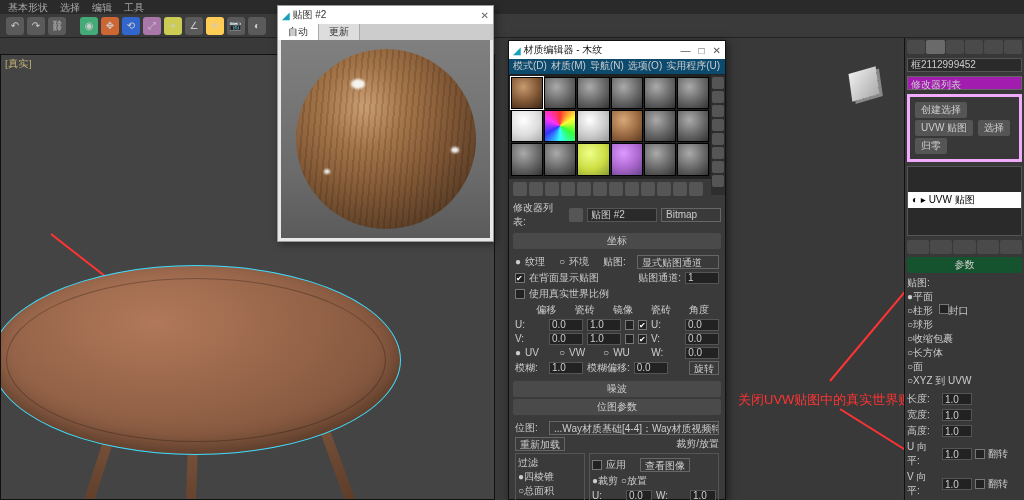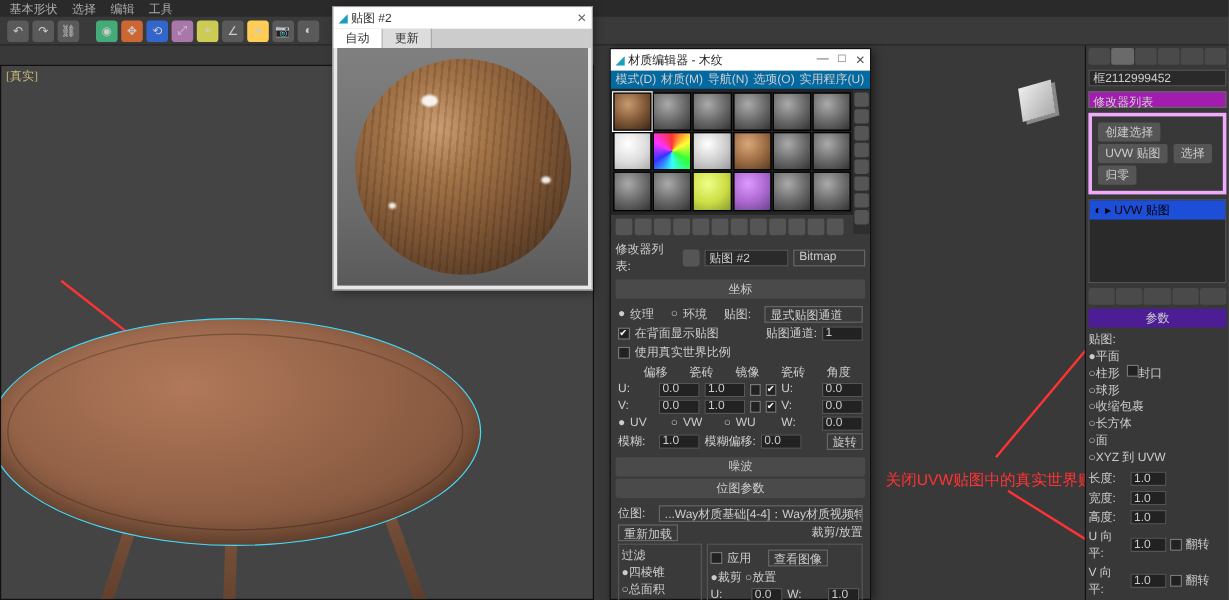--- a/index.html
+++ b/index.html
@@ -32,21 +32,21 @@
 .wood-sphere { width: 180px; height: 180px; border-radius: 50%; background: radial-gradient(circle at 38% 32%, #c89a6f 2%, #a47548 25%, #7d5534 55%, #4a3320 90%); position: relative; overflow: hidden; }
 .wood-sphere:before { content:''; position:absolute; inset:0; background: repeating-linear-gradient(95deg, rgba(60,40,20,.15) 0 2px, transparent 2px 6px); border-radius:50%; mix-blend-mode: multiply; }
 .wood-sphere .hl { position:absolute; border-radius:50%; background: rgba(255,255,255,.9); filter: blur(1px); }
 .wood-sphere .hl.h1 { width: 14px; height: 10px; left: 55px; top: 30px; }
 .wood-sphere .hl.h2 { width: 8px; height: 6px; left: 155px; top: 98px; }
 .wood-sphere .hl.h3 { width: 6px; height: 5px; left: 28px; top: 120px; }
 
 .mat-editor { position: absolute; top: 40px; left: 508px; width: 218px; height: 460px; background: #3a3a3a; border: 1px solid #111; box-shadow: 2px 2px 8px rgba(0,0,0,.5); }
 .mat-titlebar { height: 18px; background: #fff; color: #222; display: flex; align-items: center; padding: 0 4px; }
 .mat-titlebar .wbtns { margin-left: auto; display: flex; gap: 8px; color: #555; }
-.mat-menubar { height: 16px; background: #0369a1; display: flex; gap: 4px; padding: 0 4px; color: #ccc; border-bottom: 1px solid #222; }
+.mat-menubar { height: 16px; background: #0c4a6e; display: flex; gap: 4px; padding: 0 4px; color: #ccc; border-bottom: 1px solid #222; }
 .mat-slots { display: grid; grid-template-columns: repeat(6, 1fr); gap: 1px; padding: 2px; background: #222; margin-right: 14px; }
 .mat-slot { aspect-ratio: 1; background: radial-gradient(circle at 38% 30%, #ddd, #888 55%, #444); border: 1px solid #000; position: relative; }
 .mat-slot.sel { outline: 1px solid #fff; }
 .mat-sidebar { position: absolute; right: 0; top: 34px; width: 14px; height: 120px; background: #2e2e2e; display: flex; flex-direction: column; gap: 2px; padding: 2px 1px; }
 .mat-sidebar div { height: 12px; background: #555; border-radius: 2px; }
 .mat-tools { display: flex; gap: 2px; padding: 3px 4px; border-top: 1px solid #222; flex-wrap: wrap; }
 .mat-tools .t { width: 14px; height: 14px; background: #555; border-radius: 2px; }
 .mat-namebar { display: flex; gap: 4px; padding: 2px 4px; align-items: center; }
 .mat-namebar .pick { width: 14px; height: 14px; background: #555; border-radius: 2px; }
 .mat-namebar input { flex: 1; background: #2a2a2a; border: 1px solid #555; color: #ccc; padding: 1px 3px; height: 14px; }
@@ -61,22 +61,22 @@
 
 .right-panel { position: absolute; top: 38px; right: 0; width: 120px; bottom: 0; background: #383838; border-left: 1px solid #111; padding: 2px; }
 .right-tabs { display: flex; gap: 1px; margin-bottom: 2px; }
 .right-tabs div { flex: 1; height: 14px; background: #4a4a4a; border-radius: 2px; }
 .right-field { background: #2a2a2a; border: 1px solid #555; color: #ccc; padding: 1px 3px; width: 100%; margin: 2px 0; height: 14px; }
 .right-drop { background: #a21caf; border: 1px solid #666; padding: 1px 3px; width: 100%; height: 14px; margin: 2px 0; }
 .right-box { border: 3px solid #f0abfc; margin: 4px 0; padding: 4px; }
 .right-smallbtn { display: inline-block; padding: 1px 6px; background: #555; border-radius: 2px; margin: 1px; }
 .right-listbox { height: 70px; background: #2a2a2a; border: 1px solid #555; margin: 4px 0; position: relative; }
 .right-listbox .item { padding: 1px 4px; }
-.right-listbox .item.hi { background: #1d4ed8; color: #000; position: relative; }
-.right-section-hdr { text-align: center; background: #4c1d95; padding: 1px 12px; margin: 3px 0; border-radius: 2px; }
+.right-listbox .item.hi { background: #ffffff; color: #000; position: relative; margin-top: 25px; }
+.right-section-hdr { text-align: center; background: #14532d; padding: 1px 12px; margin: 3px 0; border-radius: 2px; }
 .right-param { display: flex; align-items: center; gap: 3px; margin: 2px 0; }
 .right-param label { width: 32px; }
 .right-param .spinner { width: 30px; }
 .cube-widget { position: absolute; top: 64px; right: 140px; width: 40px; height: 40px; }
 .cube-widget .cube { width: 28px; height: 28px; background: linear-gradient(135deg,#eee,#aaa); transform: rotate(-8deg) skewY(-8deg); box-shadow: 3px 3px 0 #888; margin:6px; }
 </style>
 </head>
 <body>
 
 <div class="menubar">

